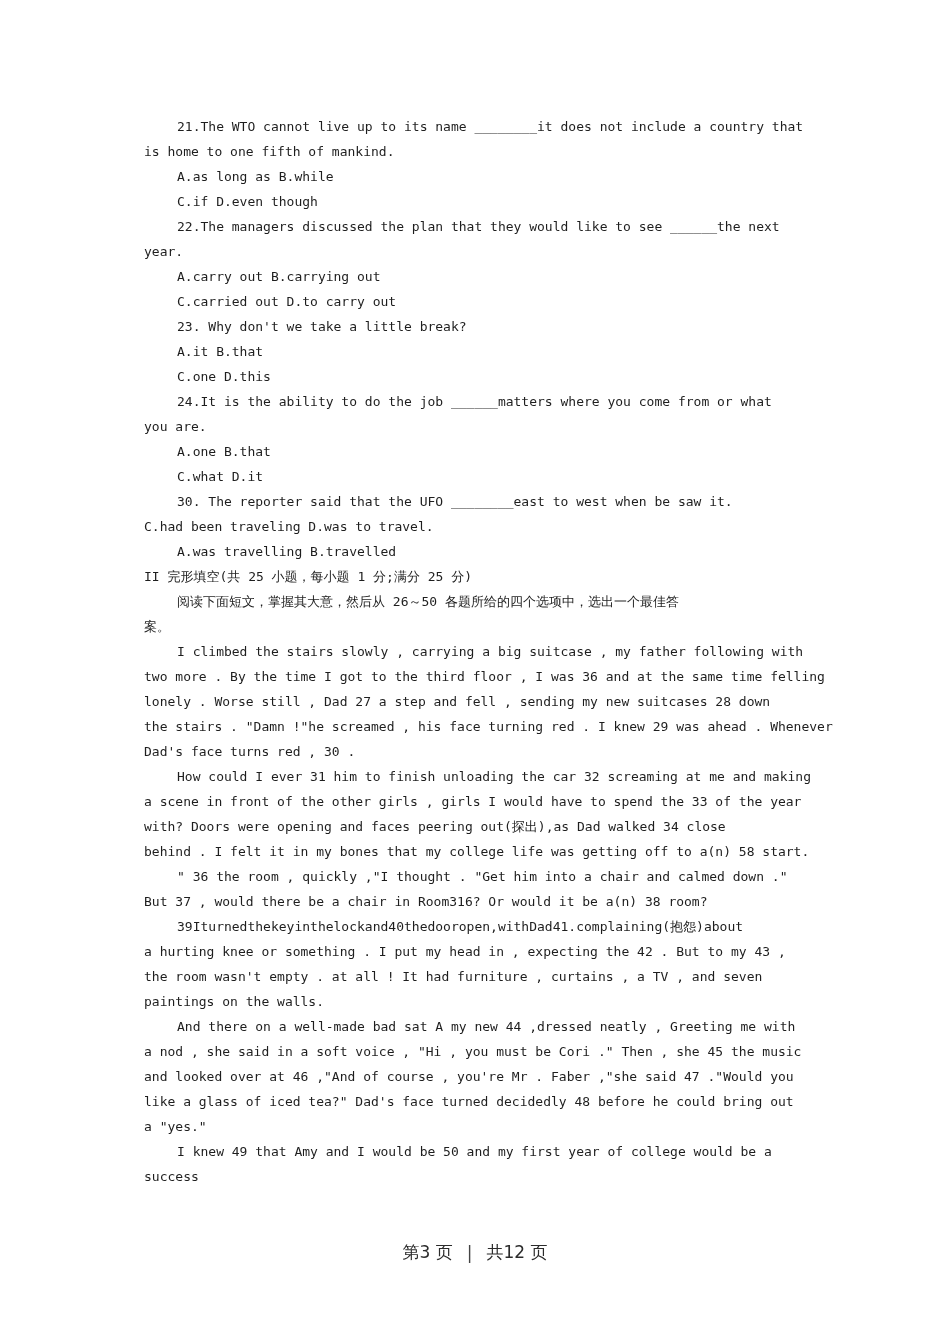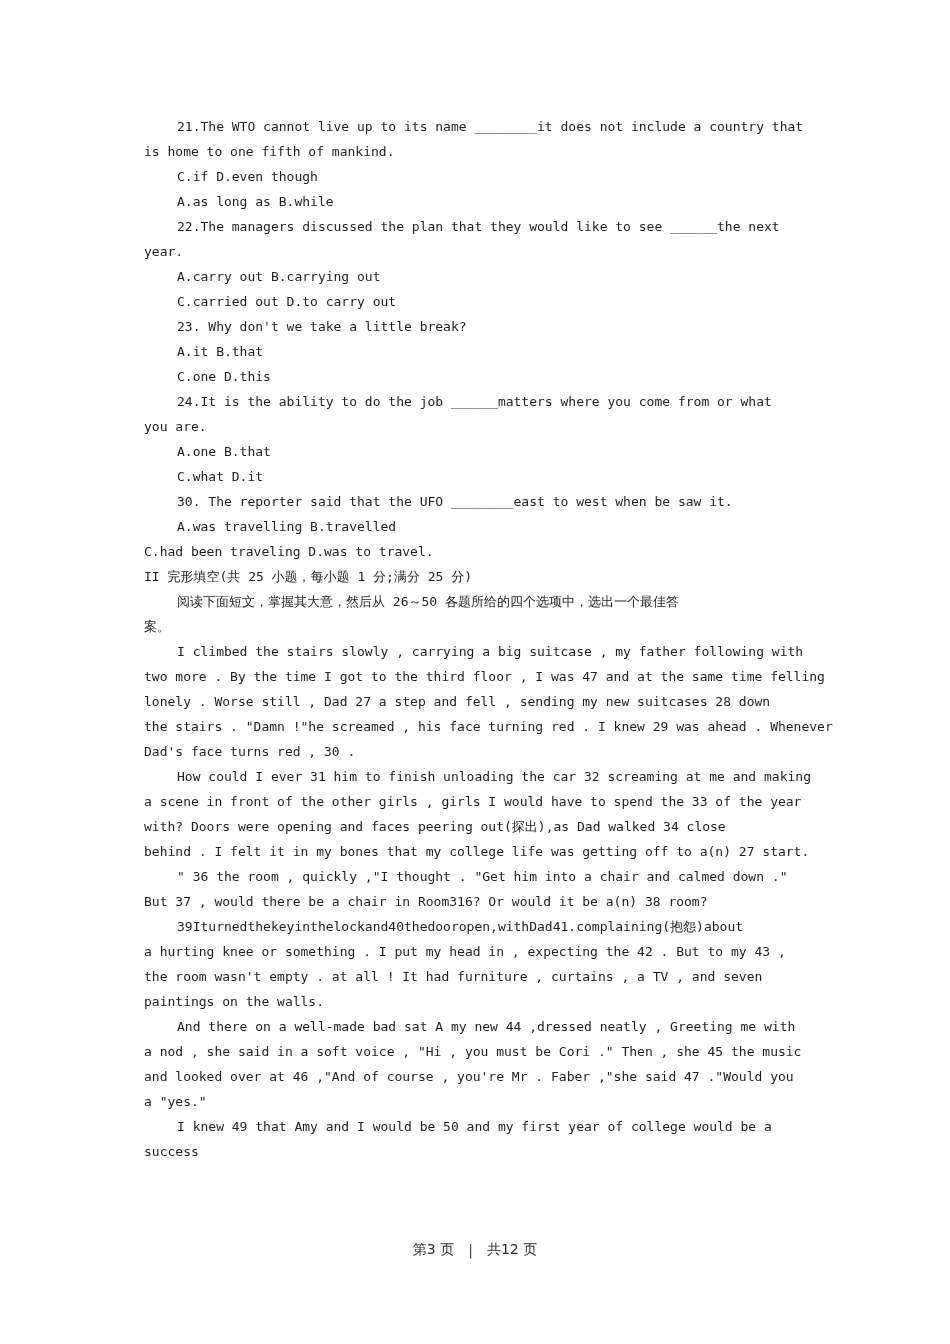--- a/index.html
+++ b/index.html
@@ -34,71 +34,72 @@
   .footer {
     position: absolute;
     left: 0;
     top: 1241px;
     width: 950px;
     display: flex;
     justify-content: center;
     align-items: center;
     gap: 14px;
     font-family: "DejaVu Sans", "Liberation Sans", sans-serif;
-    font-size: 14px;
+    font-size: 17px;
     color: #2b2b2b;
   }
   .footer .sep {
     color: #444444;
   }
 </style>
 </head>
 <body>
 
 <div class="page">
   <div class="doc">
       <div class="line indent">21.The WTO cannot live up to its name ________it does not include a country that</div>
       <div class="line">is home to one fifth of mankind.</div>
+      <div class="line indent">A.as long as B.while</div>
       <div class="line indent">C.if D.even though</div>
-      <div class="line indent">A.as long as B.while</div>
       <div class="line indent">22.The managers discussed the plan that they would like to see ______the next</div>
       <div class="line">year.</div>
       <div class="line indent">A.carry out B.carrying out</div>
       <div class="line indent">C.carried out D.to carry out</div>
       <div class="line indent">23. Why don't we take a little break?</div>
       <div class="line indent">A.it B.that</div>
       <div class="line indent">C.one D.this</div>
       <div class="line indent">24.It is the ability to do the job ______matters where you come from or what</div>
       <div class="line">you are.</div>
       <div class="line indent">A.one B.that</div>
       <div class="line indent">C.what D.it</div>
       <div class="line indent">30. The reporter said that the UFO ________east to west when be saw it.</div>
+      <div class="line">C.had been traveling D.was to travel.</div>
       <div class="line indent">A.was travelling B.travelled</div>
-      <div class="line">C.had been traveling D.was to travel.</div>
       <div class="line">II 完形填空(共 25 小题，每小题 1 分;满分 25 分)</div>
       <div class="line indent">阅读下面短文，掌握其大意，然后从 26～50 各题所给的四个选项中，选出一个最佳答</div>
       <div class="line">案。</div>
       <div class="line indent">I climbed the stairs slowly , carrying a big suitcase , my father following with</div>
-      <div class="line">two more . By the time I got to the third floor , I was 47 and at the same time felling</div>
+      <div class="line">two more . By the time I got to the third floor , I was 36 and at the same time felling</div>
       <div class="line">lonely . Worse still , Dad 27 a step and fell , sending my new suitcases 28 down</div>
       <div class="line">the stairs . "Damn !"he screamed , his face turning red . I knew 29 was ahead . Whenever</div>
       <div class="line">Dad's face turns red , 30 .</div>
       <div class="line indent">How could I ever 31 him to finish unloading the car 32 screaming at me and making</div>
       <div class="line">a scene in front of the other girls , girls I would have to spend the 33 of the year</div>
       <div class="line">with? Doors were opening and faces peering out(探出),as Dad walked 34 close</div>
-      <div class="line">behind . I felt it in my bones that my college life was getting off to a(n) 27 start.</div>
+      <div class="line">behind . I felt it in my bones that my college life was getting off to a(n) 58 start.</div>
       <div class="line indent">" 36 the room , quickly ,"I thought . "Get him into a chair and calmed down ."</div>
       <div class="line">But 37 , would there be a chair in Room316? Or would it be a(n) 38 room?</div>
       <div class="line indent">39Iturnedthekeyinthelockand40thedooropen,withDad41.complaining(抱怨)about</div>
       <div class="line">a hurting knee or something . I put my head in , expecting the 42 . But to my 43 ,</div>
       <div class="line">the room wasn't empty . at all ! It had furniture , curtains , a TV , and seven</div>
       <div class="line">paintings on the walls.</div>
       <div class="line indent">And there on a well-made bad sat A my new 44 ,dressed neatly , Greeting me with</div>
       <div class="line">a nod , she said in a soft voice , "Hi , you must be Cori ." Then , she 45 the music</div>
       <div class="line">and looked over at 46 ,"And of course , you're Mr . Faber ,"she said 47 ."Would you</div>
+      <div class="line">like a glass of iced tea?" Dad's face turned decidedly 48 before he could bring out</div>
       <div class="line">a "yes."</div>
       <div class="line indent">I knew 49 that Amy and I would be 50 and my first year of college would be a</div>
       <div class="line">success</div>
     </div>
   <div class="footer">
     <span>第3 页</span>
     <span class="sep">|</span>
     <span>共12 页</span>
   </div>
 </div>

